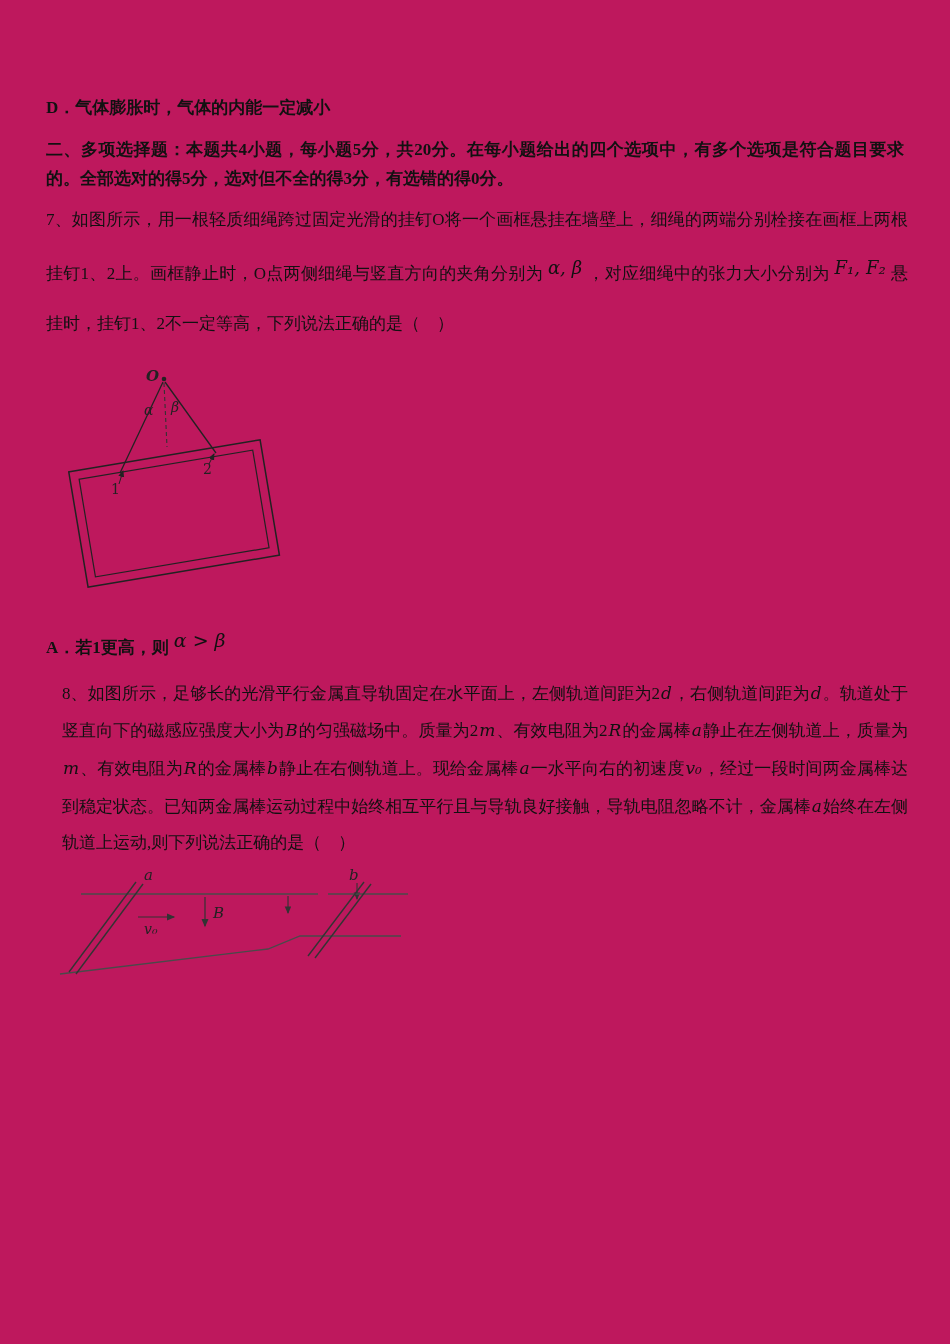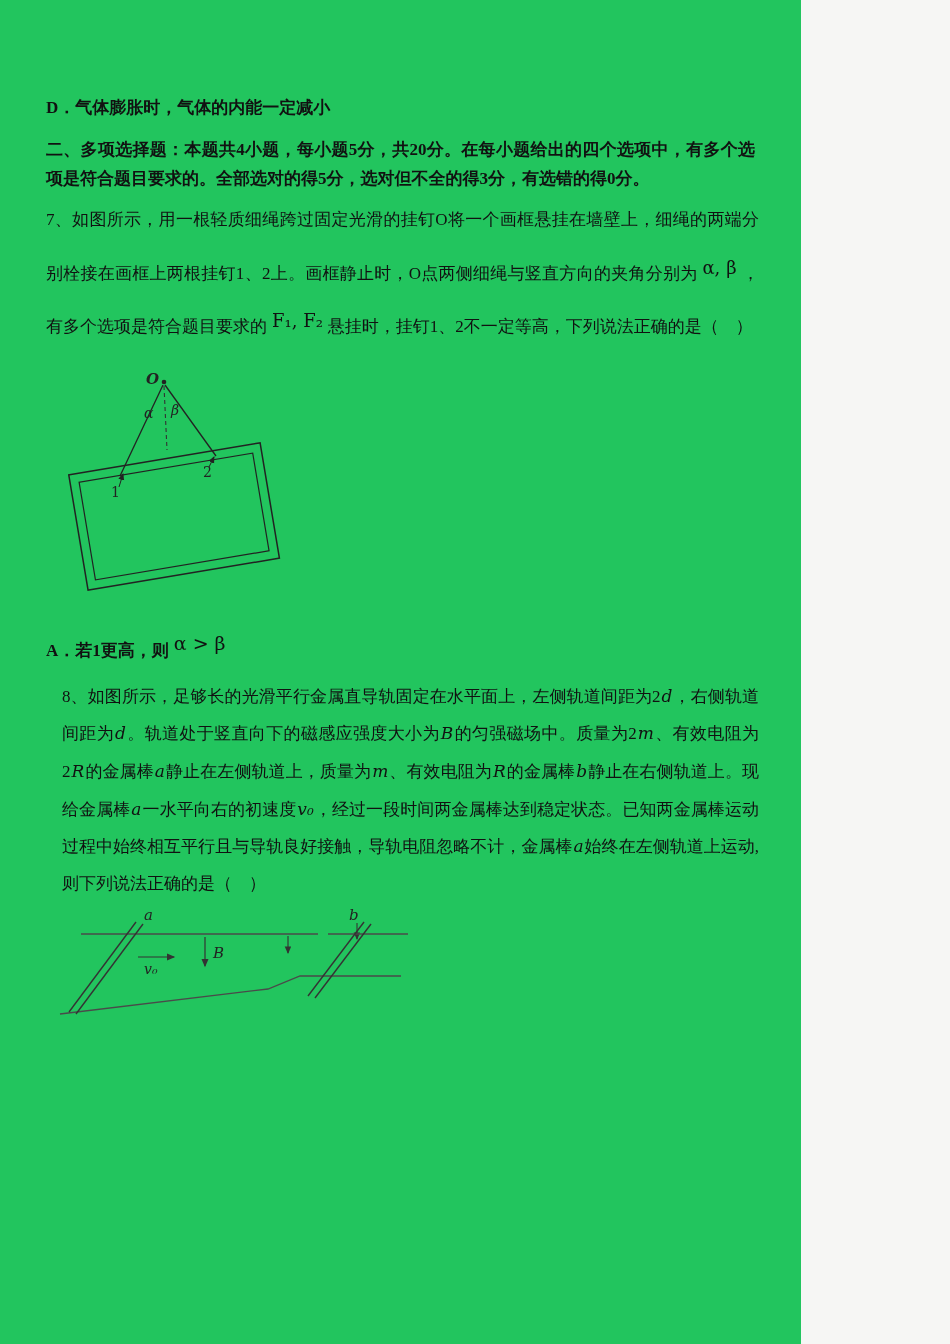--- a/index.html
+++ b/index.html
@@ -5,22 +5,22 @@
   * { box-sizing: border-box; }
   html, body { margin: 0; padding: 0; }
   body {
     width: 950px; height: 1344px;
     background: #f6f6f4;
     font-family: "Liberation Serif", "DejaVu Serif", serif;
     color: #111;
   }
   .page {
     position: relative;
-    width: 801px; height: 1344px;
-    background: #22c55e;
+    width: 950px; height: 1344px;
+    background: #be185d;
     padding: 96px 42px 11px 46px;
     overflow: hidden;
   }
   .optd-line {
     font-size: 17px;
     font-weight: bold;
   }
   .intro {
     margin: 16px 4px 0 0;
     font-size: 17px;
@@ -39,20 +39,21 @@
     line-height: 2.15;
   }
   .txt { font-style: normal; }
   .var {
     font-family: "DejaVu Serif", "Liberation Serif", serif;
     font-style: italic;
     padding: 0 1px;
   }
   .math {
     font-family: "DejaVu Serif", "Liberation Serif", serif;
+    font-style: italic;
     font-size: 18px;
     position: relative;
     top: -5px;
     padding: 0 5px;
     white-space: nowrap;
   }
   .fig1 { margin: 14px 0 0 6px; }
   .fig2 { margin: 4px 0 0 10px; }
   .opts { margin-top: 16px; }
   .opt {
@@ -78,21 +79,21 @@
 <div class="page">
 
   <div class="optd-line">
     <span>D．气体膨胀时，气体的内能一定减小</span>
   </div>
 
   <p class="intro">
     <span>二、多项选择题：</span><span>本题共4小题，每小题5分，共20分。在每小题给出的四个选项中，有多个选项是符合题目要求的。全部选对的得5分，选对但不全的得3分，有选错的得0分。</span>
   </p>
 
-  <p class="qtext"><span class="txt">7、如图所示，用一根轻质细绳跨过固定光滑的挂钉O将一个画框悬挂在墙壁上，细绳的两端分别栓接在画框上两根挂钉1、2上。画框静止时，O点两侧细绳与竖直方向的夹角分别为</span><span class="math">α, β</span><span class="txt">，有多个选项是符合题目要求的</span><span class="math">F₁, F₂</span><span class="txt">悬挂时，挂钉1、2不一定等高，下列说法正确的是（　）</span></p>
+  <p class="qtext"><span class="txt">7、如图所示，用一根轻质细绳跨过固定光滑的挂钉O将一个画框悬挂在墙壁上，细绳的两端分别栓接在画框上两根挂钉1、2上。画框静止时，O点两侧细绳与竖直方向的夹角分别为</span><span class="math">α, β</span><span class="txt">，对应细绳中的张力大小分别为</span><span class="math">F₁, F₂</span><span class="txt">悬挂时，挂钉1、2不一定等高，下列说法正确的是（　）</span></p>
 
   <div class="fig1">
     <svg width="300" height="252" viewBox="0 0 300 252">
       <defs>
         <marker id="arr1" markerWidth="8" markerHeight="8" refX="6" refY="3" orient="auto">
           <path d="M0,0 L7,3 L0,6 z" fill="#222"></path>
         </marker>
       </defs>
 
       <text x="94" y="18" class="it bd lbl15">O</text>

